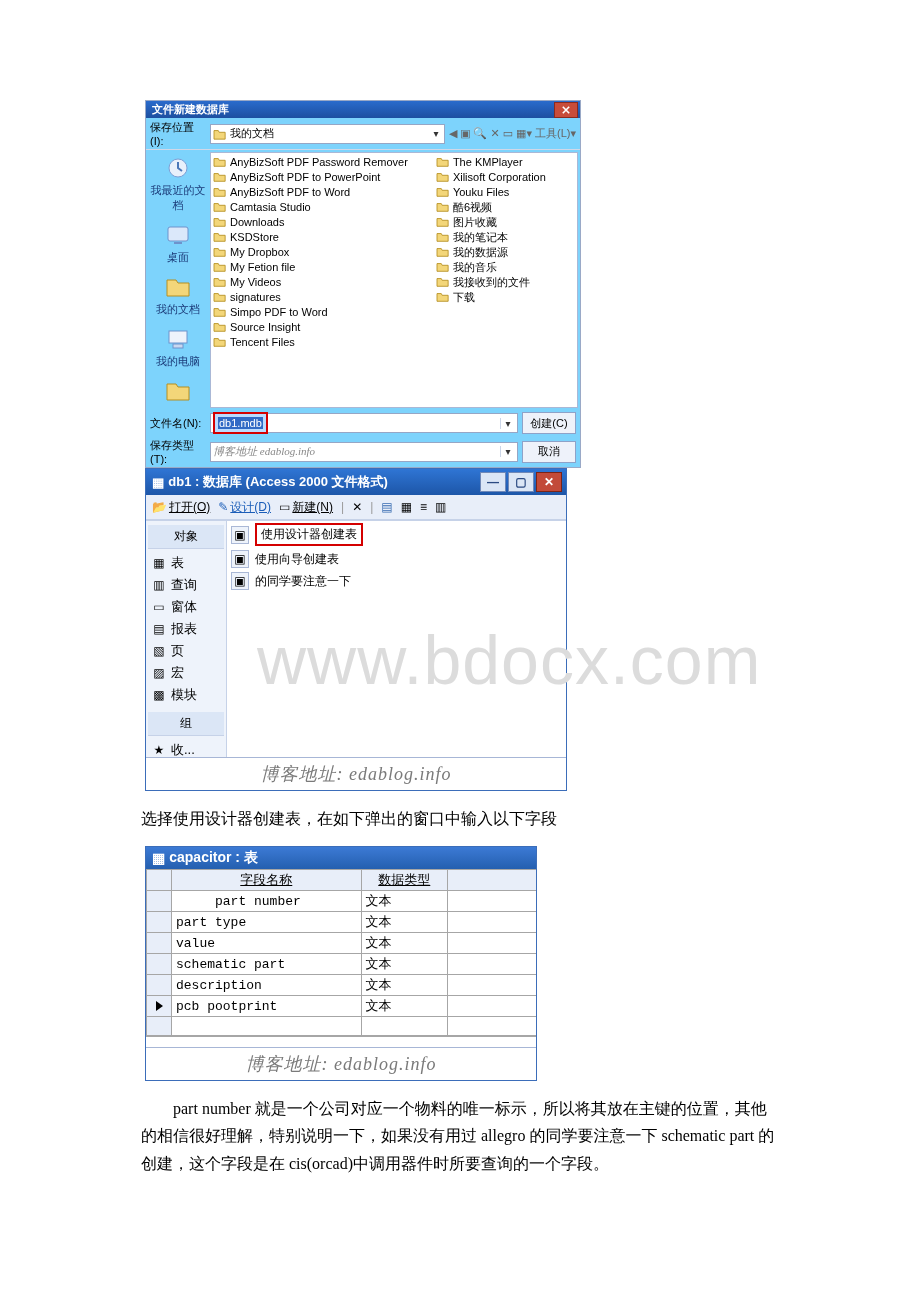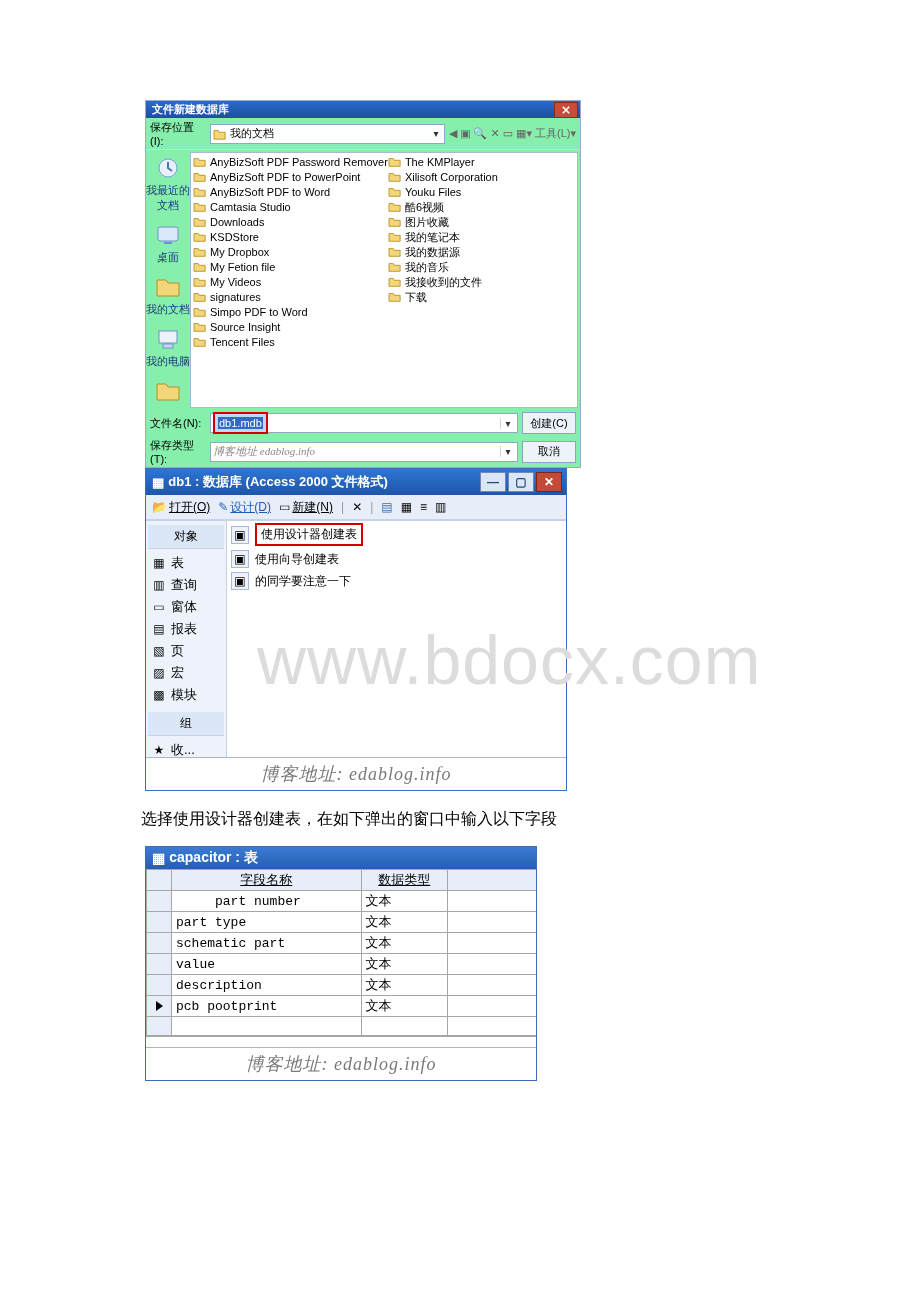--- a/index.html
+++ b/index.html
@@ -10,21 +10,21 @@
     font-size: 14px;
     color: #000;
     width: 920px;
   }
   .page-pad { padding: 100px 140px 40px 145px; }
 
   
   .dlg1 {
     width: 434px;
     border: 1px solid #9aa9c7;
-    background: #86efac;
+    background: #7dd3fc;
     font-family: "SimSun", "宋体", sans-serif;
     font-size: 11px;
   }
   .dlg1-title {
     height: 17px;
     background: linear-gradient(#2a6bcc, #1d4fa0);
     color: #fff;
     font-weight: bold;
     font-size: 11px;
     padding-left: 6px;
@@ -58,41 +58,41 @@
   .icn {
     width: 14px; height: 14px;
     display: inline-flex; align-items: center; justify-content: center;
   }
   .icn-folder-open svg, .icn-folder svg, .icn-folder-y svg { width: 14px; height: 12px; }
   .save-in .dd { width: 12px; font-size: 10px; text-align: center; color:#333; }
   .dlg1-tb-icons { display: flex; align-items: center; gap: 3px; color:#666; }
   .dlg1-tb-icons span { font-size: 11px; }
   .dlg1-body { display: flex; }
   .dlg1-sidebar {
-    width: 44px;
+    width: 64px;
     padding: 4px 0;
     display: flex; flex-direction: column; align-items: center;
     gap: 8px;
   }
   .sb-item { text-align: center; width: 100%; }
   .sb-item .gicn {
     width: 32px; height: 28px; margin: 0 auto 1px;
     display: flex; align-items: center; justify-content: center;
   }
   .sb-item .gicn svg { width: 28px; height: 24px; }
   .sb-item .gl { font-size: 11px; color: #1a3a78; }
   .dlg1-files {
     flex: 1;
     background: #fff;
     border: 1px solid #aab8d6;
     margin: 2px 2px 2px 0;
     padding: 2px;
     display: flex;
     min-height: 170px;
-    gap: 0;
+    gap: 28px;
   }
   .fcol { flex: 1; display: flex; flex-direction: column; gap: 1px; }
   .frow { display: flex; align-items: center; gap: 3px; height: 14px; }
   .frow span { white-space: nowrap; font-size: 11px; }
   .dlg1-bottom { padding: 2px 4px; display: flex; align-items: center; gap: 4px; }
   .dlg1-bottom .lbl { width: 56px; }
   .dlg1-fname {
     flex: 1; height: 18px; background: #fff; border: 1px solid #96a6c5;
     display: flex; align-items: center;
     padding: 0 2px;
@@ -681,27 +681,27 @@
             <td class="tlast"></td>
           </tr>
           <tr>
             <td class="sel"></td>
             <td style="font-family:Courier New,monospace;">part type</td>
             <td>文本</td>
             <td class="tlast"></td>
           </tr>
           <tr>
             <td class="sel"></td>
-            <td style="font-family:Courier New,monospace;">schematic part</td>
+            <td style="font-family:Courier New,monospace;">value</td>
             <td>文本</td>
             <td class="tlast"></td>
           </tr>
           <tr>
             <td class="sel"></td>
-            <td style="font-family:Courier New,monospace;">value</td>
+            <td style="font-family:Courier New,monospace;">schematic part</td>
             <td>文本</td>
             <td class="tlast"></td>
           </tr>
           <tr>
             <td class="sel"></td>
             <td style="font-family:Courier New,monospace;">description</td>
             <td>文本</td>
             <td class="tlast"></td>
           </tr>
           <tr>
@@ -715,14 +715,15 @@
             <td></td>
             <td></td>
             <td class="tlast"></td>
           </tr>
         </tbody>
   </table>
   <div style="height:10px;border-top:1px solid #a6a6a6;"></div>
   <div class="wm-footer">博客地址:  edablog.info</div>
 </div>
 
+<div class="para para3">part number 就是一个公司对应一个物料的唯一标示，所以将其放在主键的位置，其他的相信很好理解，特别说明一下，如果没有用过 allegro 的同学要注意一下 schematic part 的创建，这个字段是在 cis(orcad)中调用器件时所要查询的一个字段。</div>
 
 </div>
 
 </body></html>

